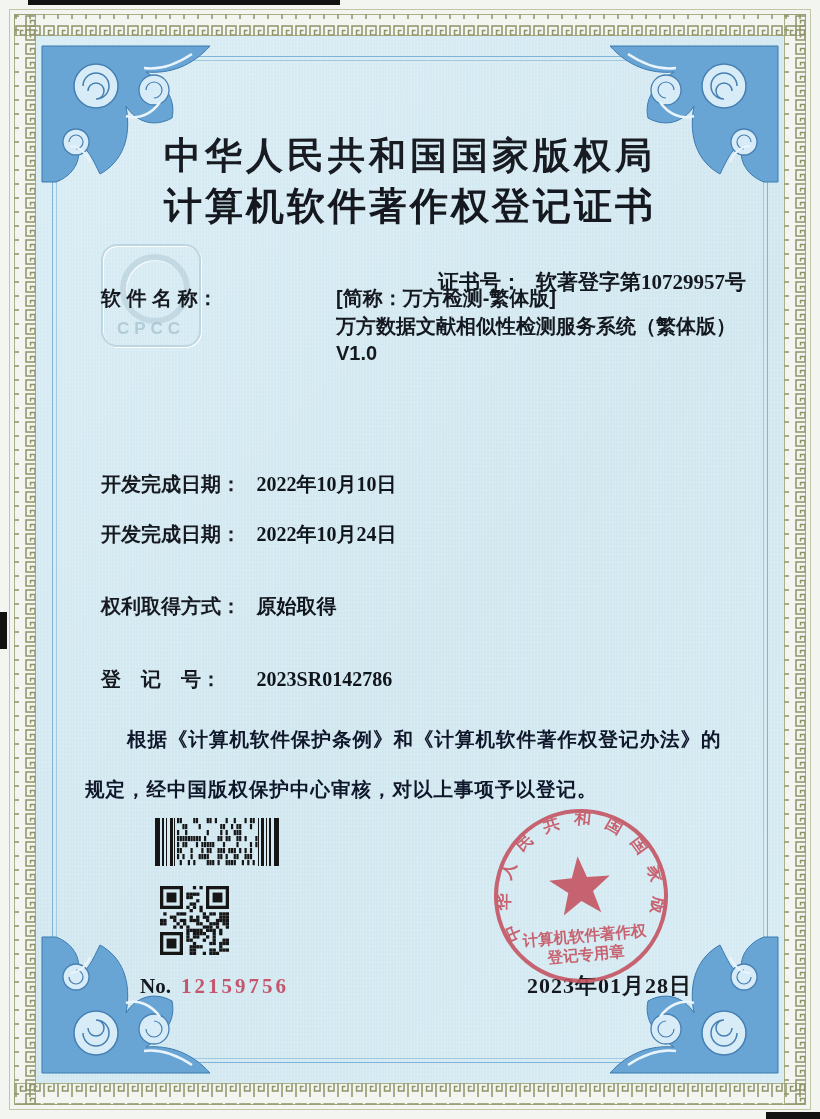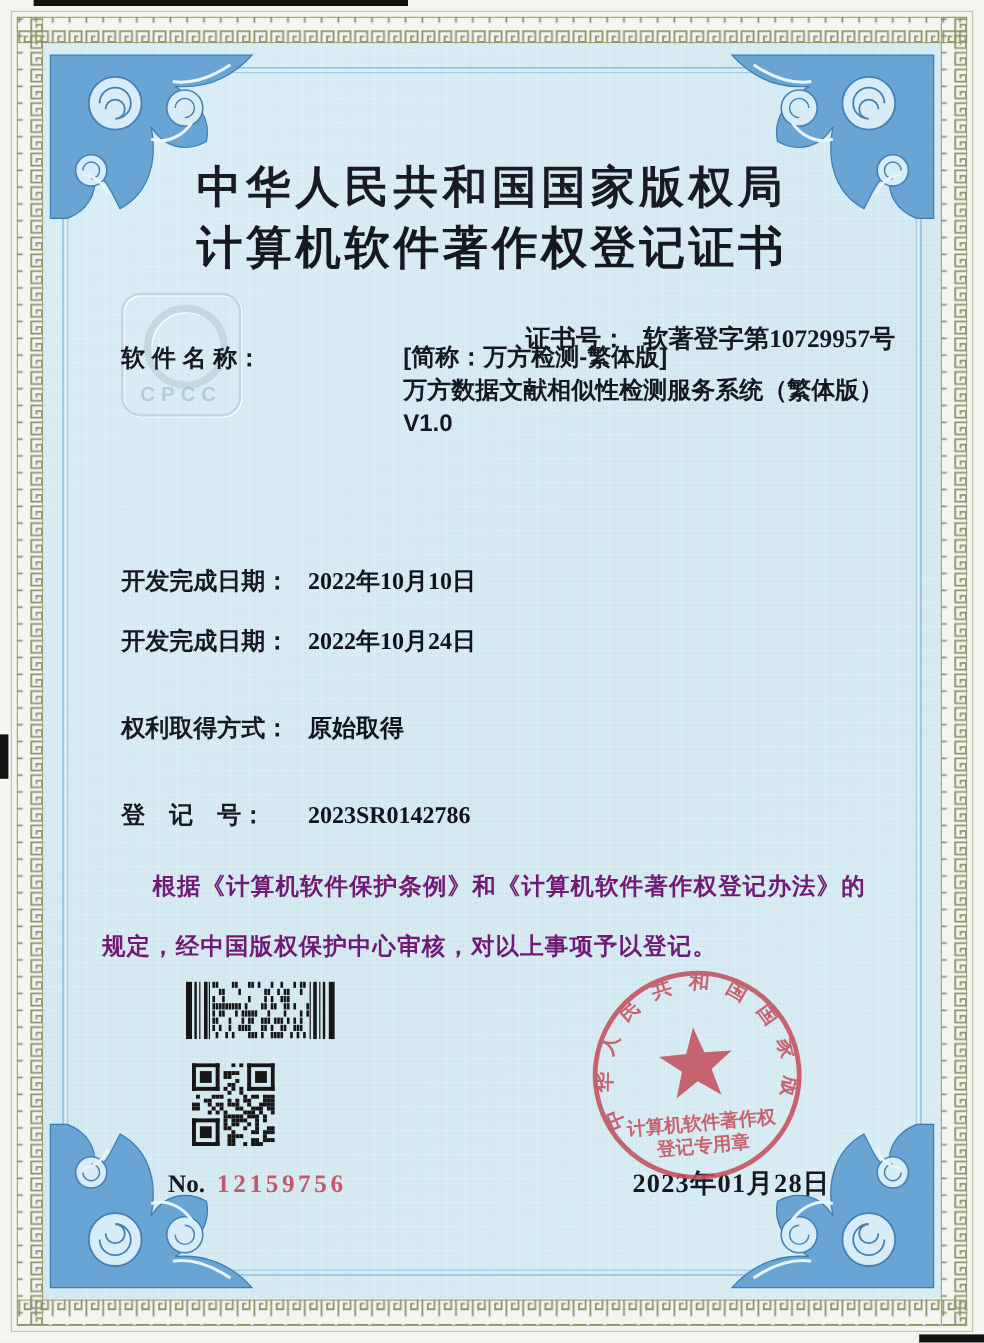--- a/index.html
+++ b/index.html
@@ -37,21 +37,21 @@
   .cert-no .gap{display:inline-block; width:14px;}
 
   .row{position:absolute; left:85px; font-size:20px; font-weight:700; white-space:nowrap;margin-left:16px;}
   .row .label{display:inline-block; width:150px; color:#161a20;}
   .row .value{color:#10141b;}
   .value.serif, .cert-no{font-family:"Liberation Serif","DejaVu Serif",serif;}
   .name-value{position:absolute; left:235px; top:0; line-height:27.5px; white-space:nowrap;}
 
   .statement{
     position:absolute; left:85px; top:714px; width:668px;
-    font-size:19.5px; font-weight:700; line-height:50px; letter-spacing:1px; color:#701a75;
+    font-size:19.5px; font-weight:700; line-height:50px; letter-spacing:1px; color:#0f172a;
   }
   .statement .indent{text-indent:42px;}
 
   .watermark{
     position:absolute; left:101px; top:244px; width:96px; height:99px;
     border:2px solid rgba(168,196,209,.55); border-radius:16px;
     box-shadow:1px 1px 0 rgba(255,255,255,.9), inset 1px 1px 0 rgba(255,255,255,.9);
   }
   .watermark .wm-circle{
     position:absolute; left:17px; top:8px; width:58px; height:58px; border-radius:50%;

